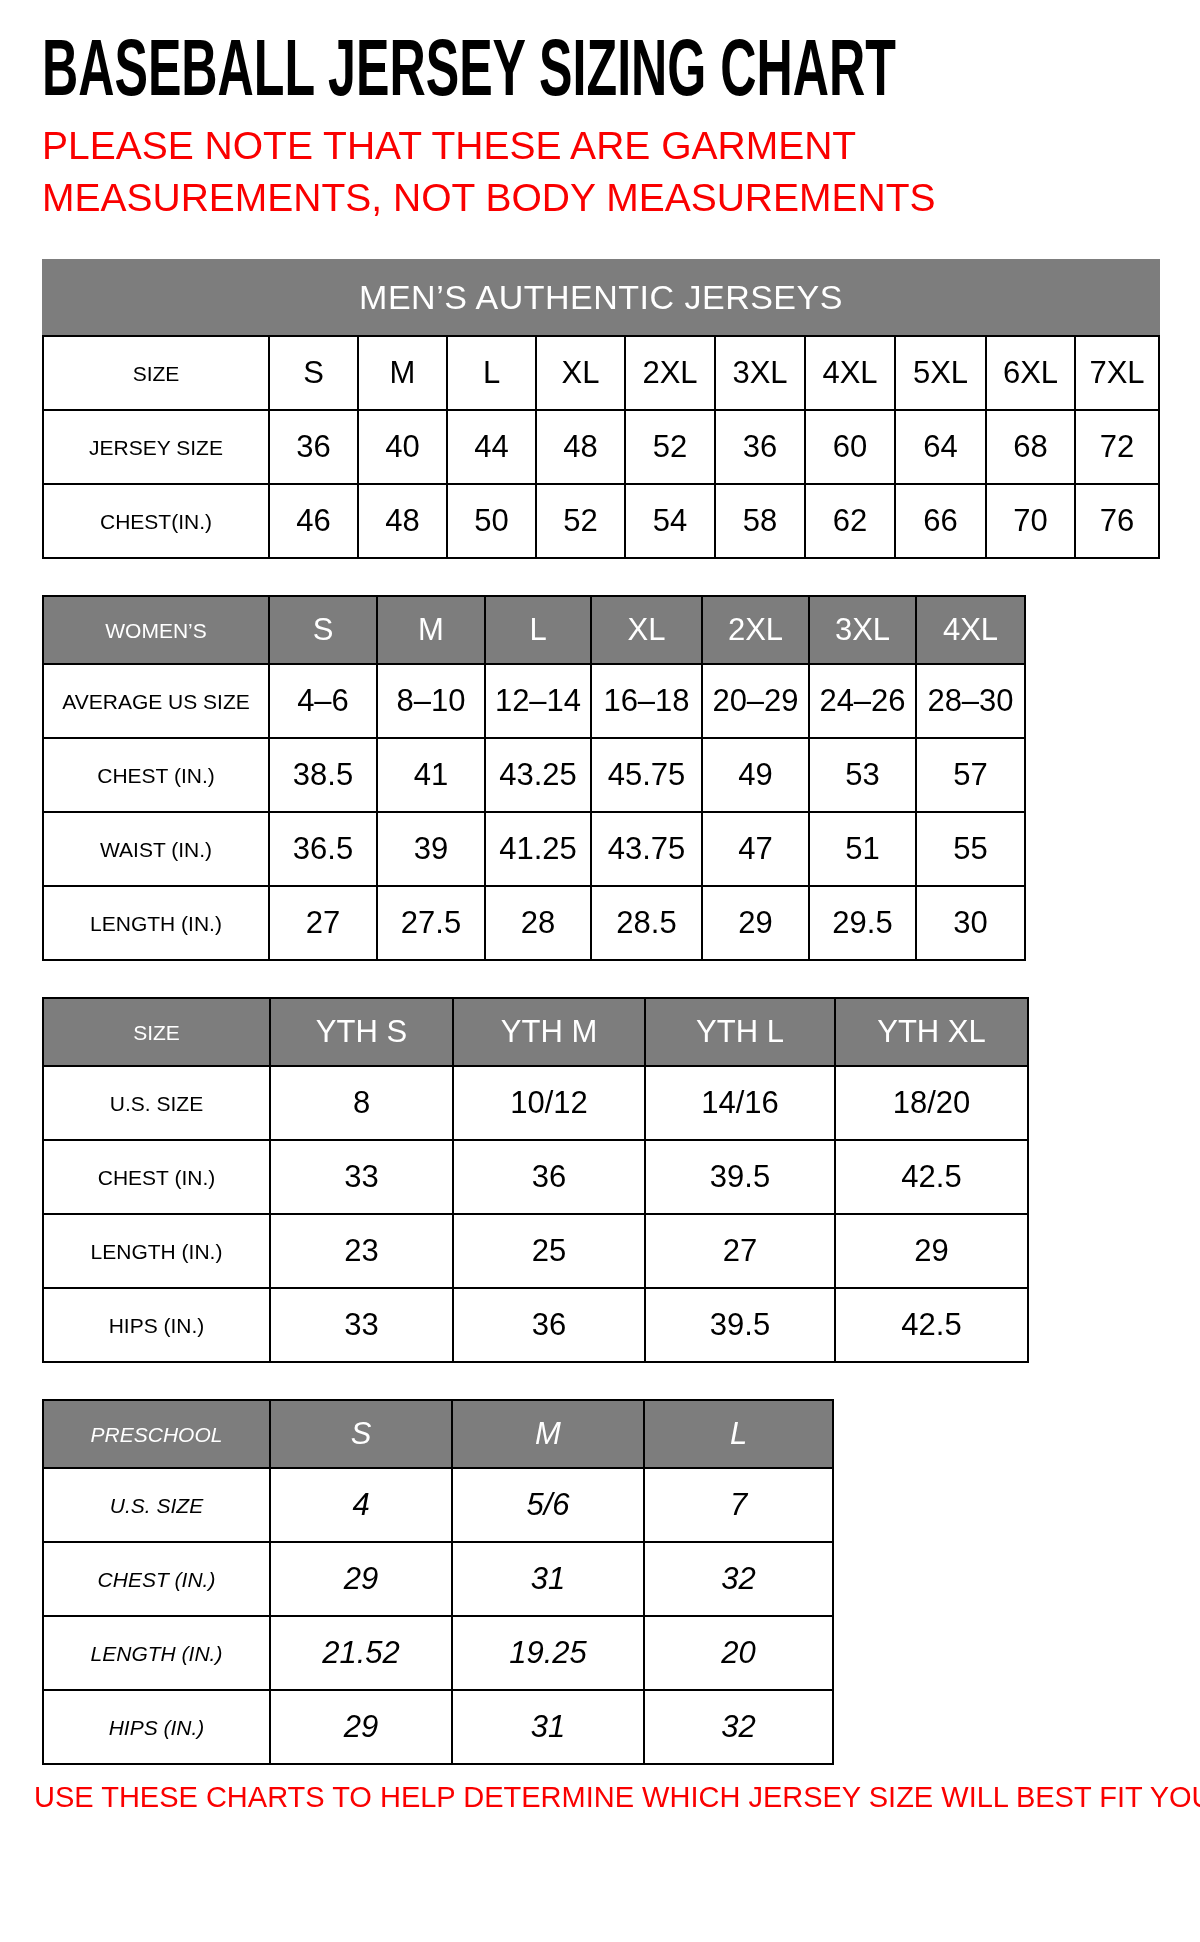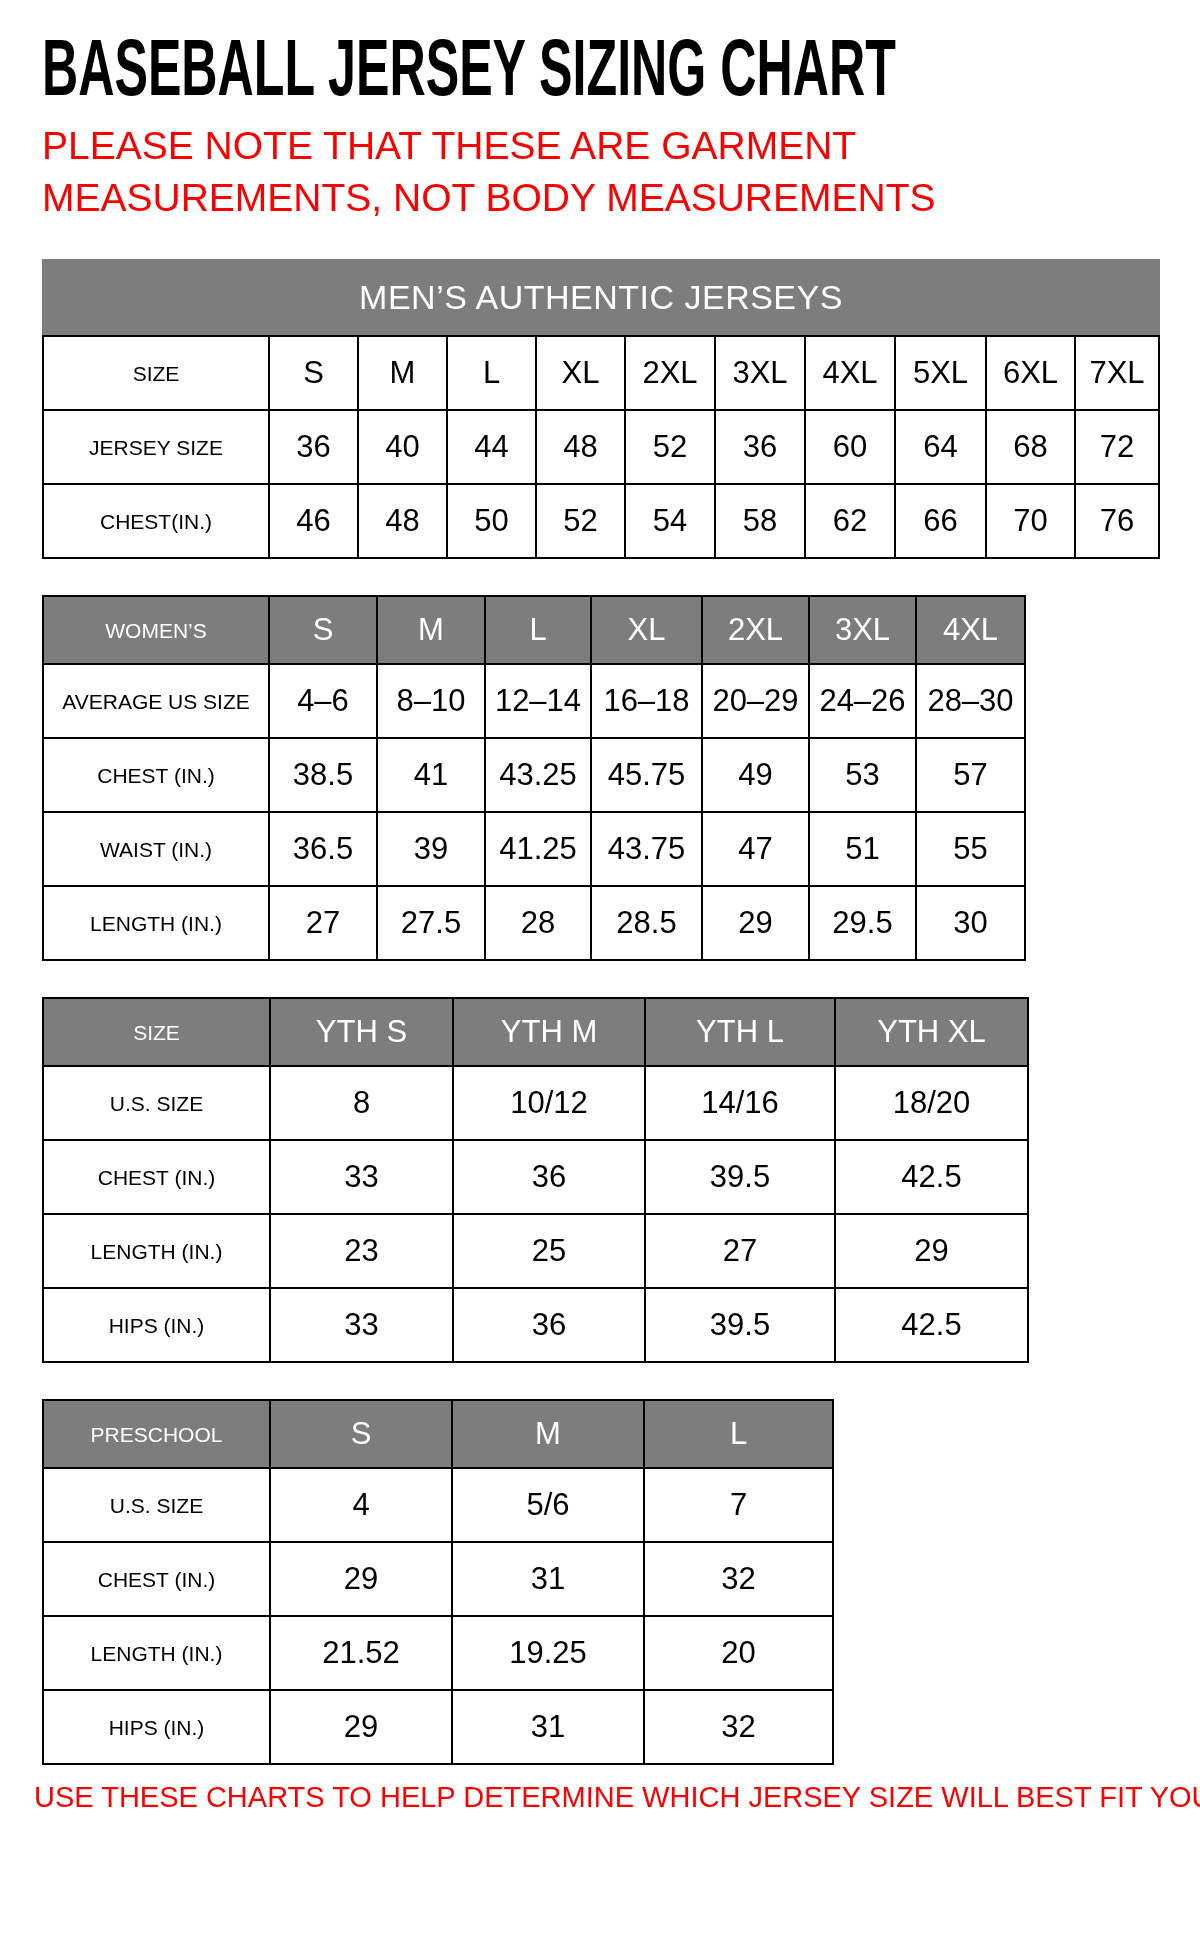--- a/index.html
+++ b/index.html
@@ -257,21 +257,21 @@
         <tr>
           <td class="label">HIPS (IN.)</td>
           <td class="val">33</td>
           <td class="val">36</td>
           <td class="val">39.5</td>
           <td class="val">42.5</td>
         </tr>
       </tbody>
   </table>
 
-  <table class="tbl tbl-gap" style="width:790px;">
+  <table class="tbl tbl-gap" style="width:790px;font-style:italic;">
     <colgroup>
       <col style="width:227px;">
       <col style="width:182px;">
         <col style="width:192px;">
         <col style="width:189px;">
     </colgroup>
     <tbody>
         <tr>
           <td class="hcell label">PRESCHOOL</td>
           <td class="hcell">S</td>

